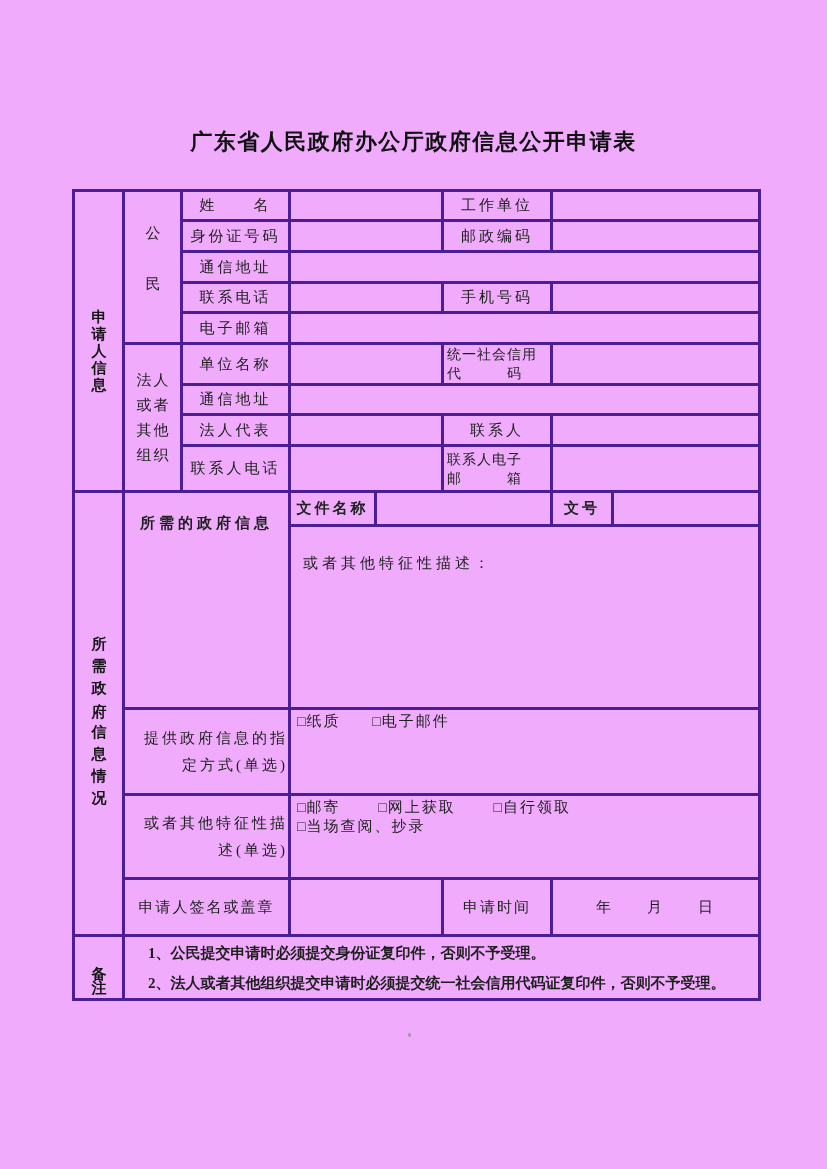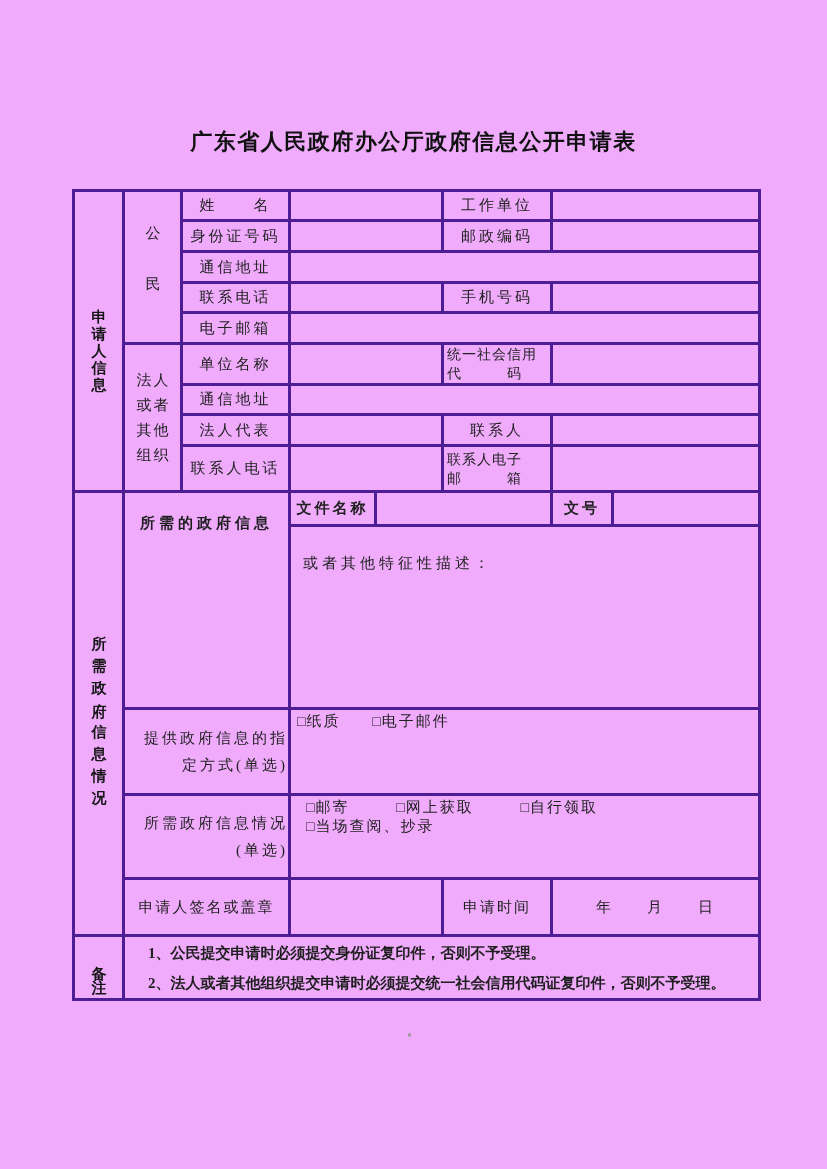--- a/index.html
+++ b/index.html
@@ -72,21 +72,21 @@
     text-align: right;
   }
   .two-line { font-size: 14px; line-height: 19px; text-align: left; padding-left: 3px; letter-spacing: 1px; }
   .needed-info { vertical-align: top; padding-top: 21px; letter-spacing: 4px; }
   .desc-cell { vertical-align: top; text-align: left; padding: 27px 12px; letter-spacing: 4px; }
   .choice-lbl { text-align: right; padding-left: 12px; letter-spacing: 3px; line-height: 27px; }
   .opts { text-align: left; vertical-align: top; padding: 2px 0 0 6px; letter-spacing: 2px; }
   .opt { display: inline-block; white-space: nowrap; }
   .opt .box { font-size: 14px; letter-spacing: 0; margin-right: 1px; }
   .opts-format .opt { margin-right: 26px; }
-  .opts-channel .opt { margin-right: 32px; margin-left: 9px; }
+  .opts-channel .opt { margin-right: 32px; }
   .sig-lbl { letter-spacing: 2px; margin-left: 48px; }
   .date-cell { letter-spacing: 2px; }
   .notes-cell { text-align: left; vertical-align: middle; padding-left: 23px; line-height: 30px; font-size: 15px; }
   .note-line { white-space: nowrap; }
   .artifact-dot {
     position: absolute; left: 408px; top: 1033px;
     width: 3px; height: 4px; border-radius: 50%;
     background: #9a9a9a;
   }
 </style>
@@ -189,21 +189,21 @@
         <td colspan="5" class="desc-cell">或者其他特征性描述：</td>
       </tr>
       <tr class="h86">
         <td colspan="2" class="choice-lbl">提供政府信息的指定方式(单选)</td>
         <td colspan="5" class="opts opts-format">
           <span class="opt"><span class="box">□</span><span>纸质</span></span>
           <span class="opt"><span class="box">□</span><span>电子邮件</span></span>
         </td>
       </tr>
       <tr class="h84">
-        <td colspan="2" class="choice-lbl">所需政府信息情况(单选)</td>
+        <td colspan="2" class="choice-lbl">或者其他特征性描述(单选)</td>
         <td colspan="5" class="opts opts-channel">
           <span class="opt"><span class="box">□</span><span>邮寄</span></span>
           <span class="opt"><span class="box">□</span><span>网上获取</span></span>
           <span class="opt"><span class="box">□</span><span>自行领取</span></span>
           <span class="opt"><span class="box">□</span><span>当场查阅、抄录</span></span>
         </td>
       </tr>
       <tr class="h57">
         <td colspan="2" class="sig-lbl">申请人签名或盖章</td>
         <td colspan="2"></td>

